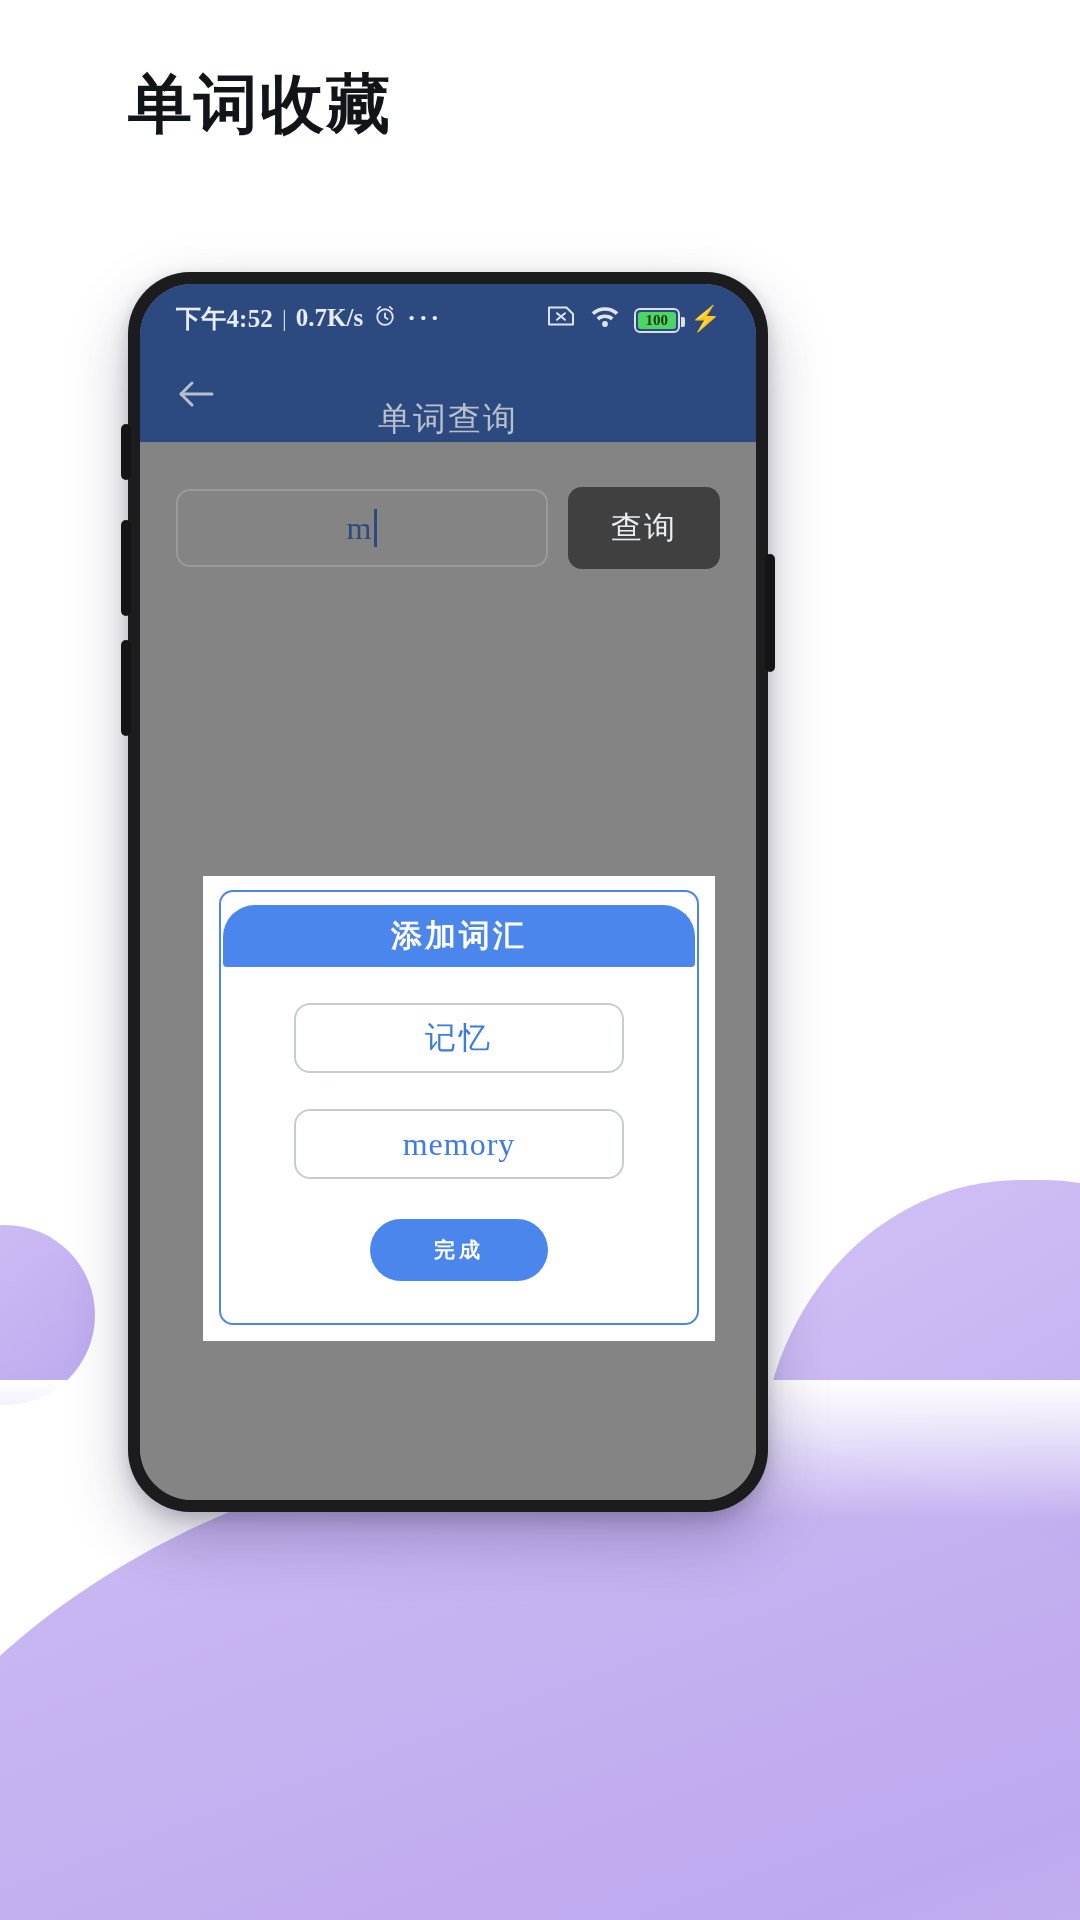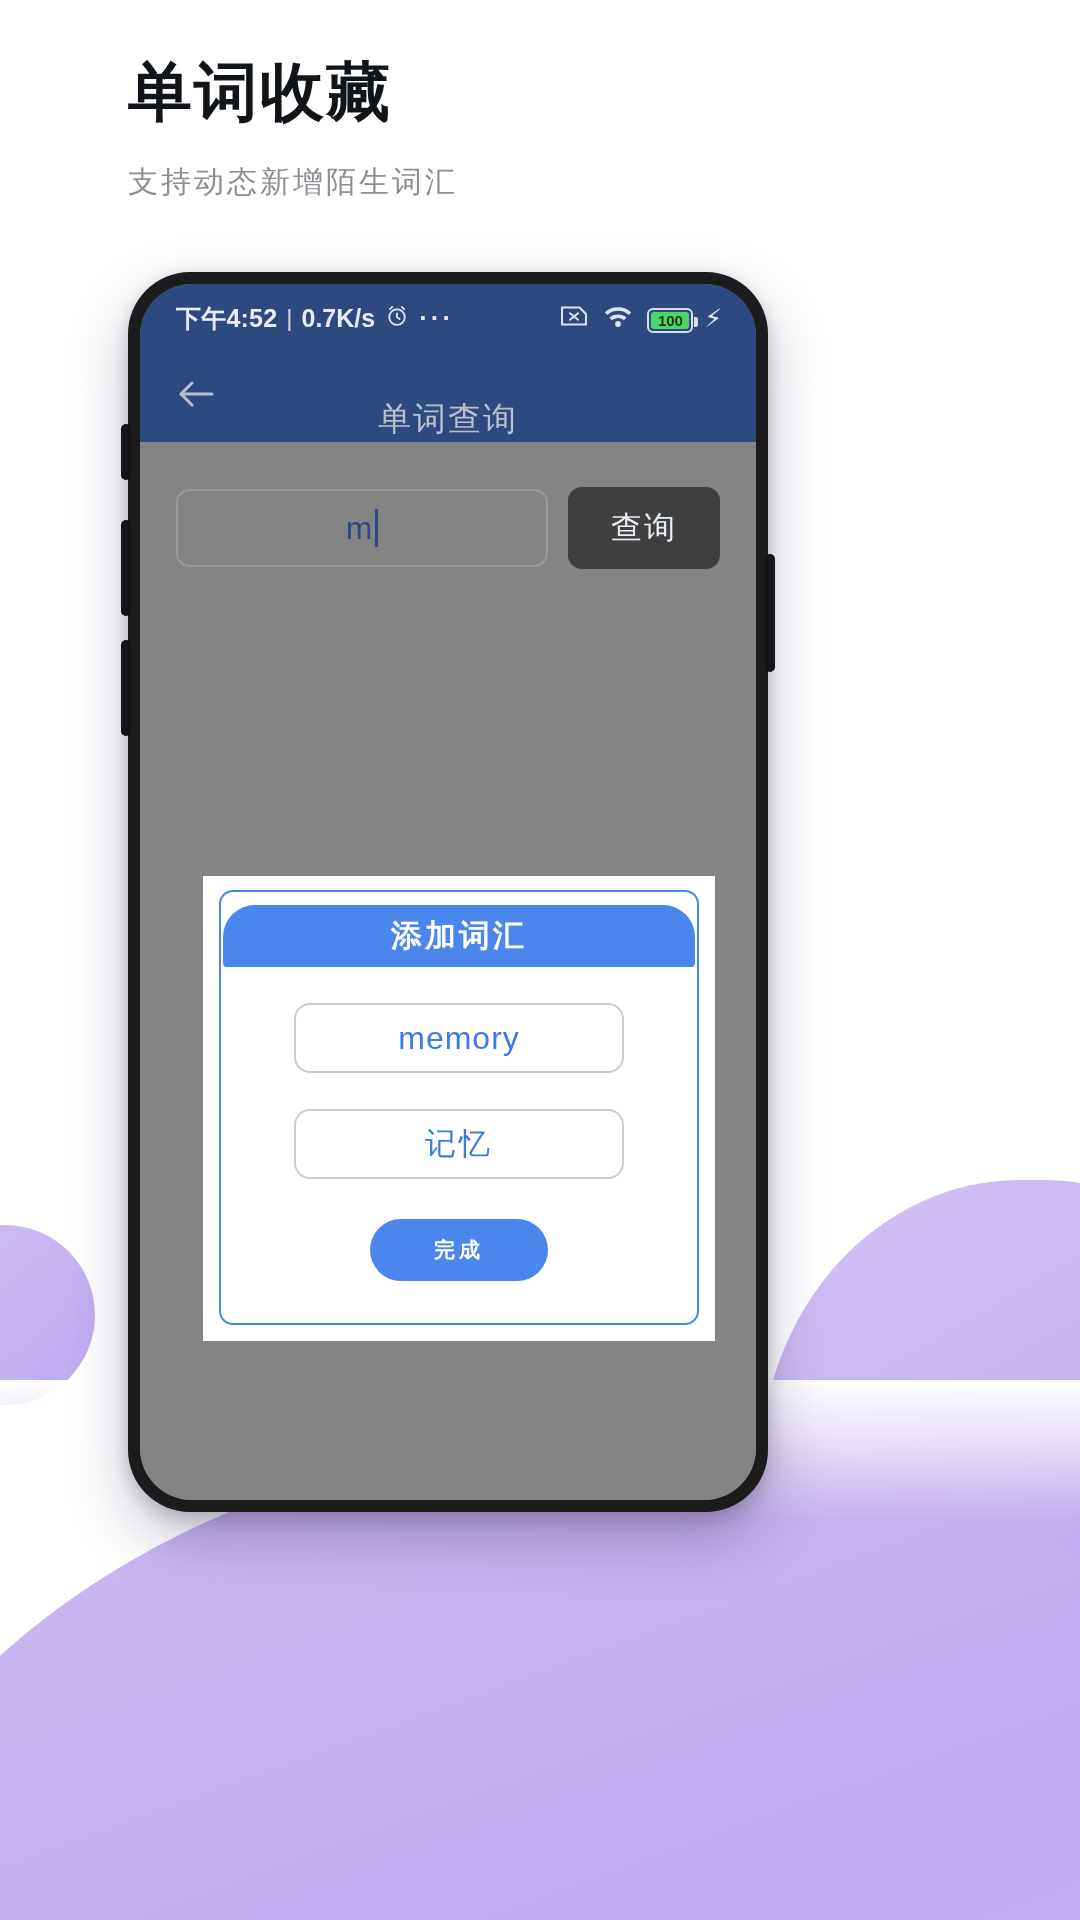--- a/index.html
+++ b/index.html
@@ -35,32 +35,32 @@
     left: -85px; top: 1225px;
     background: linear-gradient(140deg, #cfc0f4 0%, #c0adf0 80%);
   }
   .white-fade {
     position: absolute; left: 0; top: 1380px; width: 1080px; height: 140px;
     background: linear-gradient(180deg, #ffffff 0%, rgba(255,255,255,0) 100%);
     z-index: 1;
   }
 
   
-  .headings { position: absolute; left: 128px; top: 52px; z-index: 5; }
+  .headings { position: absolute; left: 128px; top: 64px; z-index: 5; }
   .page-title {
     font-size: 64px; font-weight: 700; color: #111418;
     letter-spacing: 2px; line-height: 1.25;
   }
   .page-subtitle {
     margin-top: 30px;
     font-size: 30px; color: #8d8d93; letter-spacing: 3px; font-weight: 400;
   }
 
   
-  .phone-wrap { position: absolute; left: 128px; top: 272px; z-index: 6; }
+  .phone-wrap { position: absolute; left: 128px; top: 272px; z-index: 6; font-family: Liberation Serif, serif; }
   .phone {
     position: relative;
     width: 640px; height: 1240px;
     background: #1c1c1e;
     border-radius: 62px;
     padding: 12px;
     box-shadow: 0 26px 60px rgba(40,30,80,.28), 0 6px 18px rgba(0,0,0,.18);
   }
   .btn-side {
     position: absolute; background: #151517; border-radius: 6px;
@@ -185,21 +185,20 @@
 
 <div id="root">
 
   <div class="blob blob-right"></div>
   <div class="blob blob-bottom"></div>
   <div class="blob blob-left"></div>
   <div class="white-fade"></div>
 
   <div class="headings">
     <div class="page-title">单词收藏</div>
-    <div class="page-subtitle">支持动态新增陌生词汇</div>
   </div>
 
   <div class="phone-wrap">
     <div class="phone">
       <div class="btn-side btn-vol-up"></div>
       <div class="btn-side btn-vol-down"></div>
       <div class="btn-side btn-extra"></div>
       <div class="btn-side btn-power"></div>
 
       <div class="screen">
@@ -258,22 +257,22 @@
                   <span>m</span>
                   <span class="caret"></span>
                 </span>
             </div>
             <div class="search-btn">查询</div>
           </div>
 
           <div class="dialog-outer">
             <div class="dialog-inner">
               <div class="dialog-header">添加词汇</div>
+              <div class="dialog-field cn">记忆</div>
               <div class="dialog-field">memory</div>
-              <div class="dialog-field cn">记忆</div>
               <div class="dialog-done">完成</div>
             </div>
           </div>
 
         </div>
       </div>
     </div>
   </div>
 
 </div>

